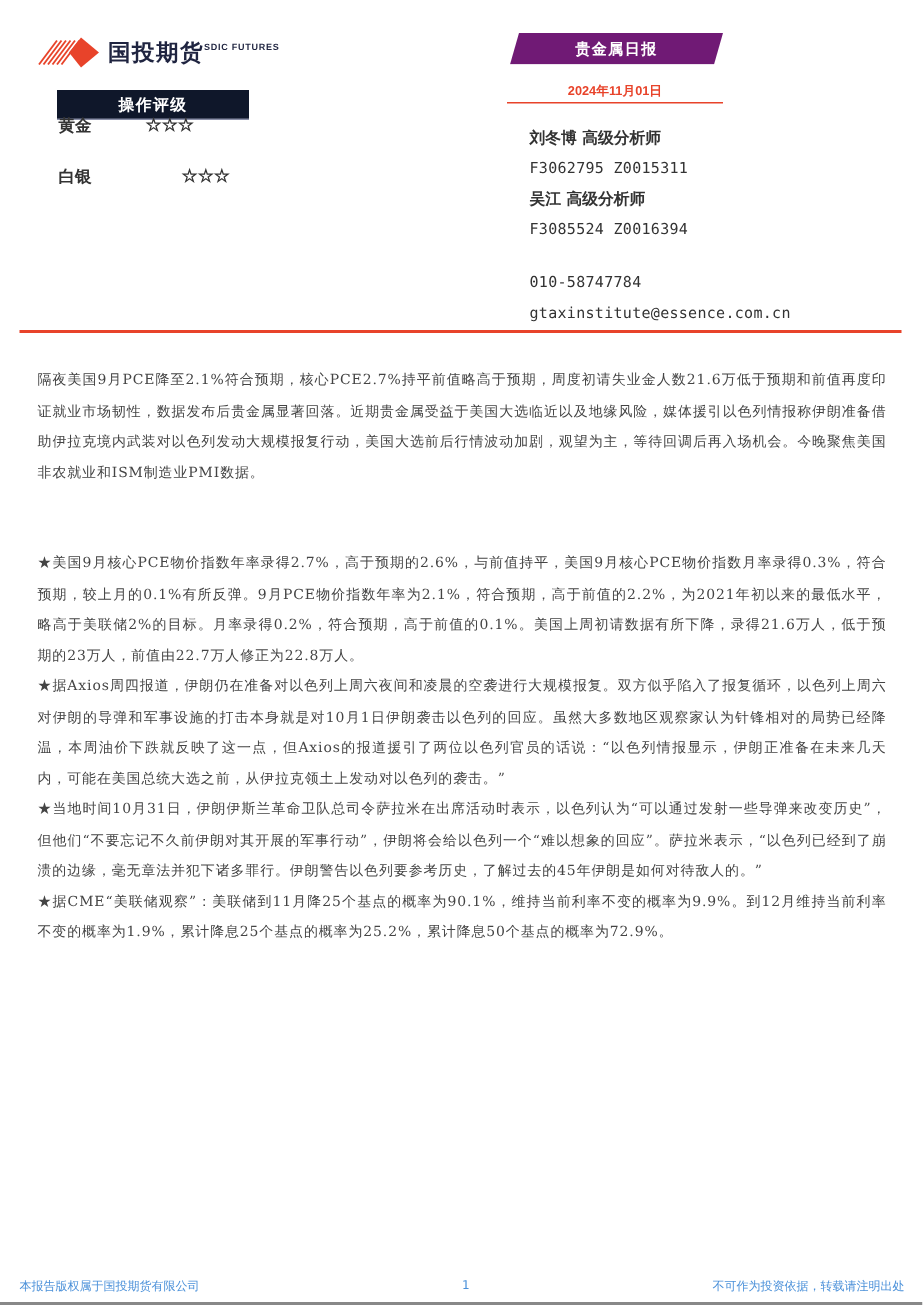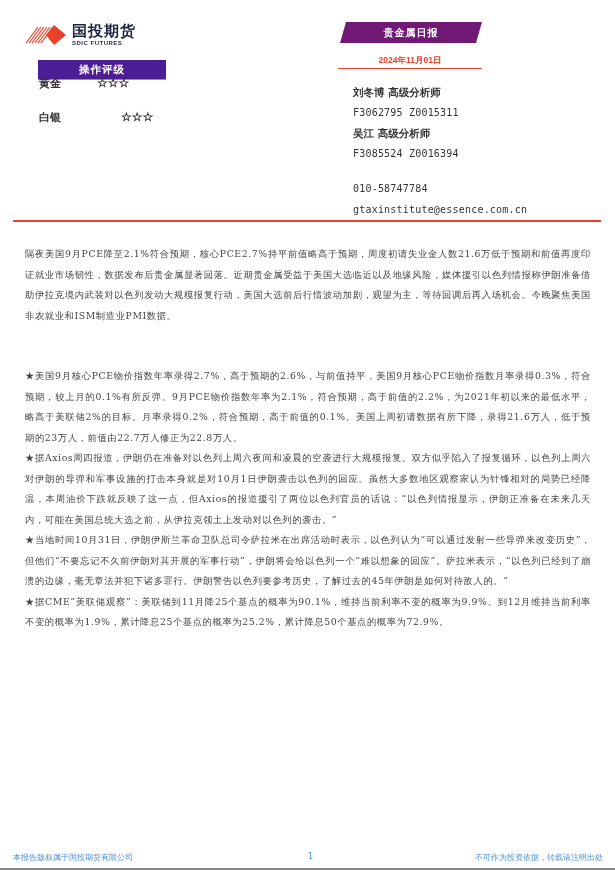--- a/index.html
+++ b/index.html
@@ -3,41 +3,41 @@
 <meta charset="utf-8">
 <style>
   html, body { margin: 0; padding: 0; background: #ffffff; }
   body {
     width: 615px; height: 870px; position: relative; overflow: hidden;
     font-family: "DejaVu Serif", "Liberation Serif", serif;
     color: #333333;
   }
   .logo { position: absolute; left: 24px; top: 22px; height: 26px; display: flex; align-items: center; }
   .logo-mark { width: 44px; height: 24px; position: relative; }
-  .logo-text-wrap { margin-left: 4px; display: flex; flex-direction: column; line-height: 1; }
+  .logo-text-wrap { margin-left: 4px; display: flex; line-height: 1; }
   .logo-cn { font-family: "DejaVu Sans", sans-serif; font-weight: bold; font-size: 15px; color: #1f2440; letter-spacing: 1px; }
   .logo-en { font-family: "Liberation Sans", sans-serif; font-weight: bold; font-size: 6px; color: #1f2440; letter-spacing: 0.5px; margin-top: 1px; }
 
   .report-banner {
     position: absolute; left: 340px; top: 22px; width: 142px; height: 21px;
     background: #701a75;
     clip-path: polygon(6px 0, 142px 0, 136px 21px, 0 21px);
     color: #ffffff; font-size: 10px; font-weight: bold;
     display: flex; align-items: center; justify-content: center; letter-spacing: 1px;
     font-family: "DejaVu Sans", sans-serif;
   }
   .report-date {
     position: absolute; left: 338px; top: 55px; width: 144px; text-align: center;
     color: #e8432a; font-size: 8.5px; font-weight: bold; font-family: "Liberation Sans", sans-serif;
   }
   .date-rule { position: absolute; left: 338px; top: 68px; width: 144px; height: 1px; background: #e8432a; }
 
   .rating-header {
     position: absolute; left: 38px; top: 60px; width: 128px; height: 19px;
-    background: #4c1d95; color: #ffffff; font-size: 10.5px; font-weight: bold;
+    background: #0f172a; color: #ffffff; font-size: 10.5px; font-weight: bold;
     display: flex; align-items: center; justify-content: center; letter-spacing: 1px;
     border-bottom: 1px solid #8a8fa8;
     font-family: "DejaVu Sans", sans-serif;
   }
   .rating-row { position: absolute; left: 39px; font-size: 11px; font-weight: bold; color: #333; display: flex; }
   .rating-row .name { width: 58px; }
   .rating-row .stars { letter-spacing: 0px; color: #333; font-size: 12px; }
 
   .analysts { position: absolute; left: 333px; top: 82px; font-size: 10.5px; color: #333; }
   .analysts .line { height: 20.5px; line-height: 20.5px; white-space: nowrap; margin-left: 20px; }

